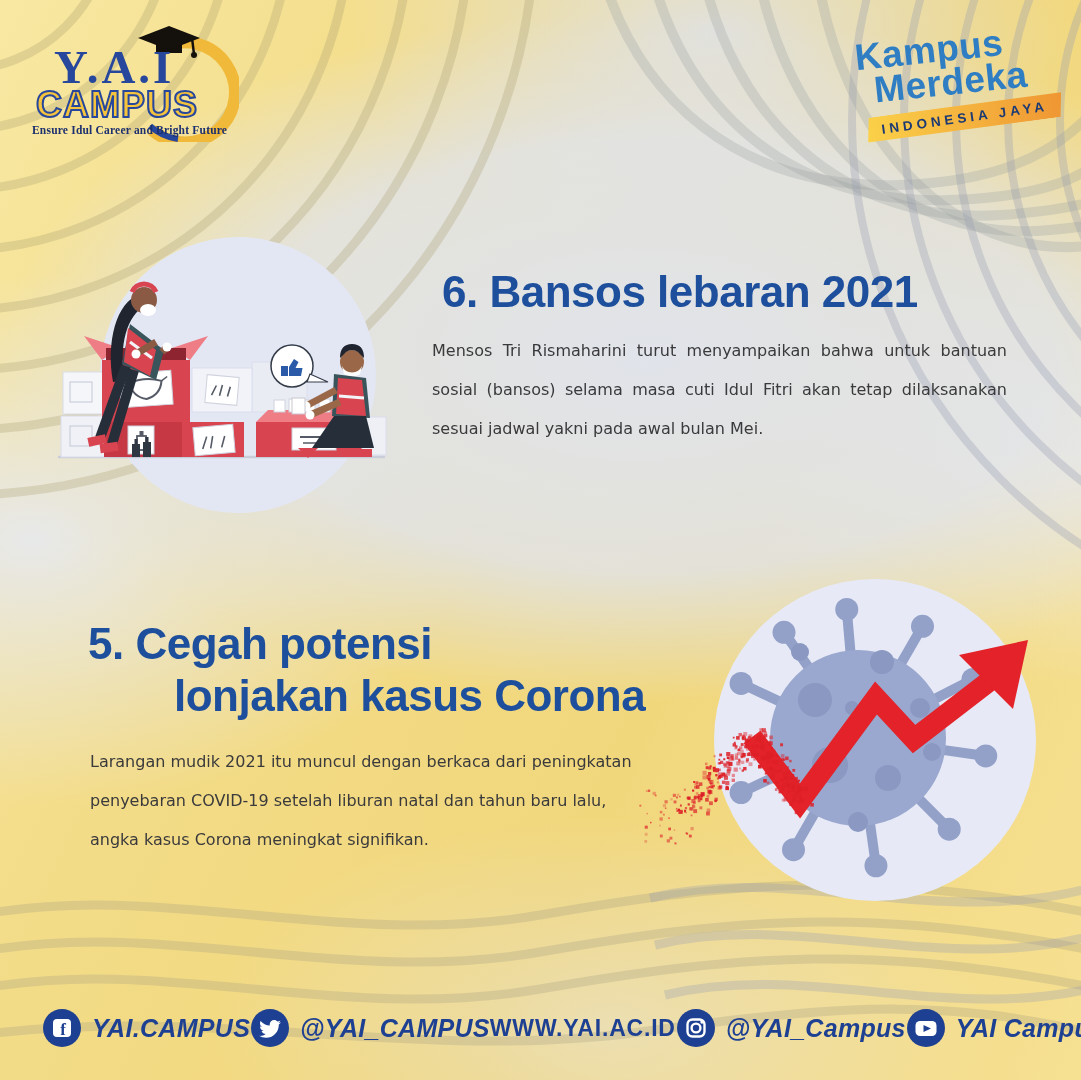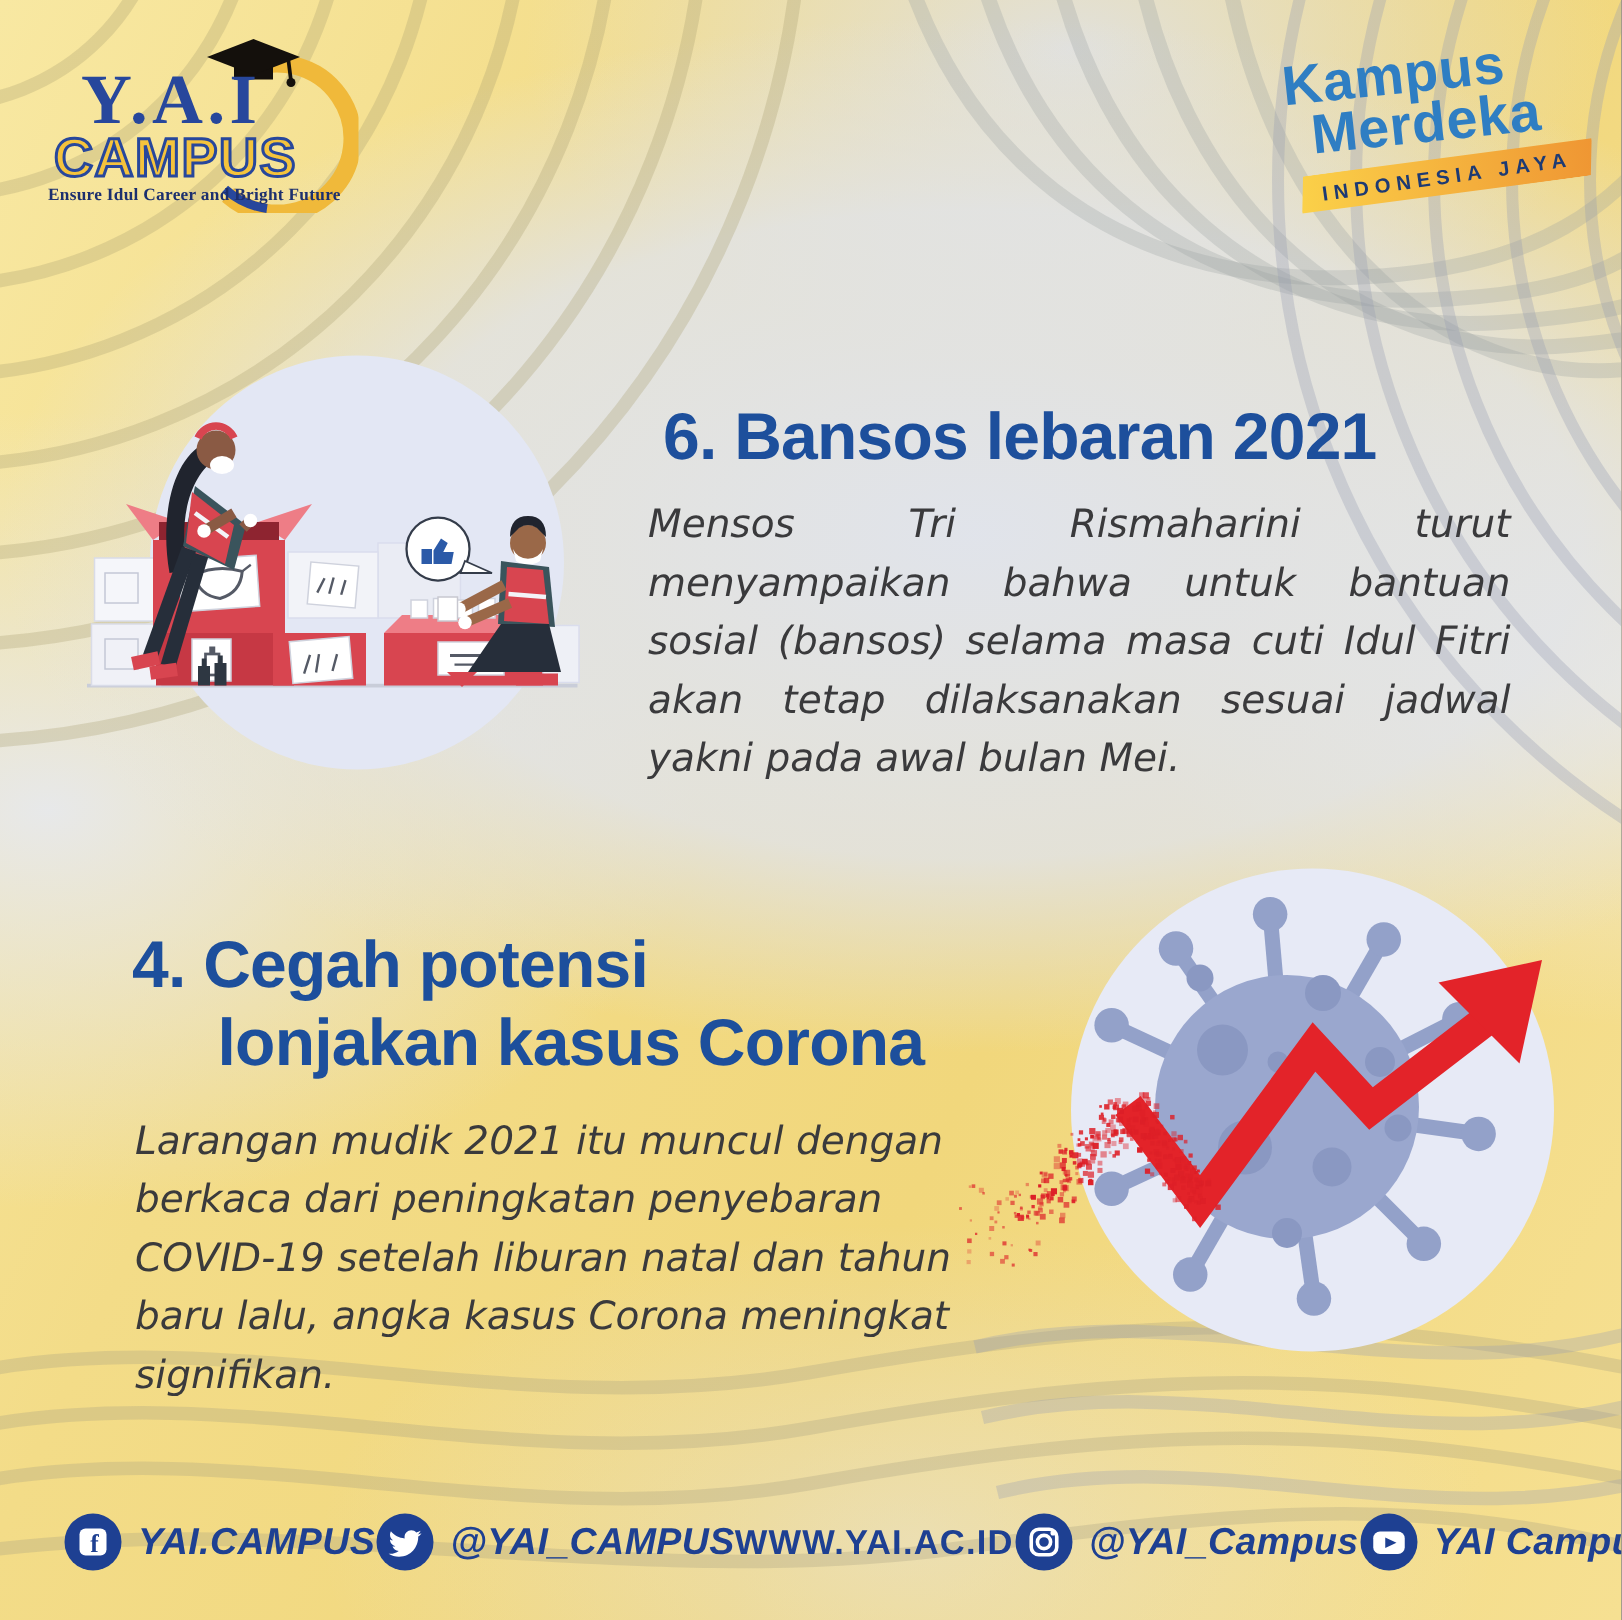--- a/index.html
+++ b/index.html
@@ -9,39 +9,39 @@
     background:
       radial-gradient(900px 480px at 60% 33%, rgba(224,228,238,0.97) 0%, rgba(224,228,238,0.80) 45%, rgba(224,228,238,0) 72%),
       radial-gradient(520px 300px at 66% 3%, rgba(222,226,236,0.85), rgba(222,226,236,0) 70%),
       radial-gradient(620px 380px at 3% 50%, rgba(230,233,241,0.92), rgba(230,233,241,0) 70%),
       radial-gradient(470px 330px at 101% 42%, rgba(238,240,246,0.72), rgba(238,240,246,0) 70%),
       radial-gradient(560px 300px at 56% 95%, rgba(228,230,238,0.45), rgba(228,230,238,0) 70%),
       linear-gradient(115deg,#f8e8a2 0%,#f3dc88 30%,#f1d77c 62%,#f6e092 100%);
   }
   .abs{position:absolute;}
   .heading{font-weight:800;color:#1d4f9c;font-size:44px;line-height:52px;letter-spacing:-0.5px;}
-  .bodytext{font-family:"DejaVu Sans",sans-serif;color:#3a3a3c;font-size:26px;line-height:39px;font-style:italic;}
+  .bodytext{font-family:"DejaVu Sans",sans-serif;color:#3a3a3c;font-size:16px;line-height:39px;}
   
   #yai-logo{left:26px;top:16px;width:215px;height:122px;}
   .yai-name{font-family:"Liberation Serif",serif;font-weight:700;color:#27479c;font-size:47px;line-height:46px;letter-spacing:3px;position:absolute;left:28px;top:28px;}
   .yai-sub{font-weight:800;color:#f5c33c;font-size:36px;letter-spacing:1px;-webkit-text-stroke:2px #27479c;position:absolute;left:10px;top:68px;}
   .yai-tagline{font-family:"Liberation Serif",serif;font-weight:700;color:#1c2f6e;font-size:11.5px;letter-spacing:0.2px;position:absolute;left:6px;top:108px;white-space:nowrap;}
   
   #km-logo{left:858px;top:30px;width:215px;height:105px;transform:rotate(-6deg);}
   .km-line{font-weight:800;color:#2f7ec3;font-size:37px;line-height:34px;letter-spacing:0.5px;}
   .km-line2{margin-left:16px;}
   .km-ribbon{margin-top:6px;margin-left:4px;width:198px;height:26px;display:flex;align-items:center;justify-content:center;
     background:linear-gradient(90deg,#fbd149,#ef9633);transform:rotate(-2deg);
     clip-path:polygon(2% 0,100% 6%,98% 100%,0 94%);}
   .km-ribbon span{font-weight:700;color:#1d3a73;font-size:13.5px;letter-spacing:4px;}
   
   #sec6-heading{left:432px;top:266px;margin-left:10px;}
   #sec6-body{left:432px;top:331px;width:575px;text-align:justify;}
   #sec7-heading{left:88px;top:618px;}
-  #sec7-heading .l2{margin-left:57px;text-align:right;}
+  #sec7-heading .l2{margin-left:86px;text-align:right;}
   #sec7-body{left:90px;top:742px;width:545px;}
   
   #footer{left:0;top:1004px;width:1081px;height:48px;display:flex;align-items:center;justify-content:space-between;padding:0 42px;box-sizing:border-box;}
   .soc{display:flex;align-items:center;gap:10px;}
   .soc-label{font-weight:800;color:#1e4092;font-size:25px;letter-spacing:0.3px;white-space:nowrap;font-style:italic;}
   .site{font-weight:800;color:#1e4092;font-size:23px;letter-spacing:0.8px;white-space:nowrap;}
   svg{display:block;}
 </style>
 </head>
 <body>
@@ -206,21 +206,21 @@
       <polygon points="270,144 288,152 267,152" fill="#ffffff" stroke="#343c4a" stroke-width="1.2"></polygon>
       <rect x="241" y="136" width="7" height="10" fill="#2b5aa8"></rect>
       <path d="M 249,146 l 0,-9 l 5,-8 l 4.5,3 l -3,6 l 7,0 l -1.5,8 Z" fill="#2b5aa8"></path>
     </g>
   </svg>
 
   <div class="abs heading" id="sec6-heading">6. Bansos lebaran 2021</div>
   <div class="abs bodytext" id="sec6-body">Mensos Tri Rismaharini turut menyampaikan bahwa untuk bantuan sosial (bansos) selama masa cuti Idul Fitri akan tetap dilaksanakan sesuai jadwal yakni pada awal bulan Mei.</div>
 
   <div class="abs heading" id="sec7-heading">
-    <div>4. Cegah potensi</div>
+    <div>5. Cegah potensi</div>
     <div class="l2">lonjakan kasus Corona</div>
   </div>
   <div class="abs bodytext" id="sec7-body">Larangan mudik 2021 itu muncul dengan berkaca dari peningkatan penyebaran COVID-19 setelah liburan natal dan tahun baru lalu, angka kasus Corona meningkat signifikan.</div>
 
   <svg class="abs" style="left:620px;top:560px;" width="461" height="365" viewBox="0 0 461 365">
     <circle cx="255" cy="180" r="161" fill="#e7eaf6"></circle>
     <g id="spikes">
         <line x1="231.02754058018735" y1="98.30442415266036" x2="227.54131087028102" y2="58.45663622899053" stroke="#93a1c9" stroke-width="10"></line>
         <circle cx="226.75690918555208" cy="49.490883946164814" r="11.5" fill="#93a1c9"></circle>
         <line x1="278" y1="108.71796769724492" x2="298" y2="74.07695154586737" stroke="#93a1c9" stroke-width="10"></line>

